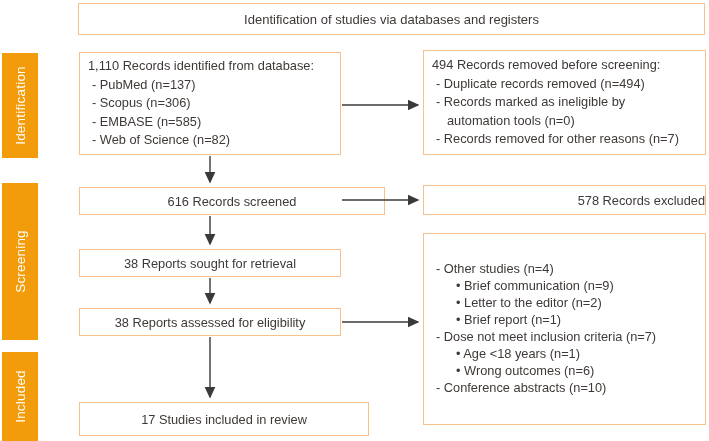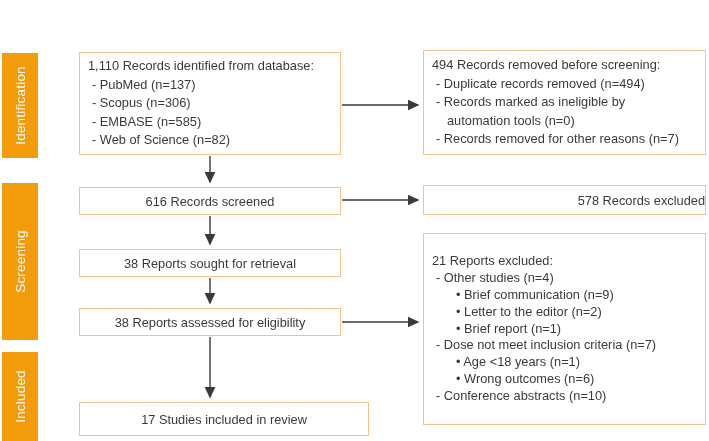--- a/index.html
+++ b/index.html
@@ -47,21 +47,21 @@
     font-size: 13.5px;
     letter-spacing: 0.2px;
   }
   #bar-identification { top: 53px;  height: 105px; }
   #bar-screening      { top: 183px; height: 157px; }
   #bar-included       { top: 352px; height: 89px;  }
 
   #box-header    { left: 78px;  top: 3px;   width: 627px; height: 32px; font-size: 13px; }
   #box-identified{ left: 79px;  top: 52px;  width: 262px; height: 103px; }
   #box-removed   { left: 423px; top: 50px;  width: 283px; height: 105px; }
-  #box-screened  { left: 79px;  top: 187px; width: 262px; height: 28px; }
+  #box-screened  { left: 79px;  top: 187px; width: 306px; height: 28px; }
   #box-excluded  { left: 423px; top: 185px; width: 283px; height: 30px; justify-content: flex-end; }
   #box-sought    { left: 79px;  top: 249px; width: 262px; height: 28px; }
   #box-assessed  { left: 79px;  top: 308px; width: 262px; height: 28px; }
   #box-repexcl   { left: 423px; top: 233px; width: 283px; height: 192px; }
   #box-included  { left: 79px;  top: 402px; width: 290px; height: 34px; }
 
   svg.arrows {
     position: absolute; left: 0; top: 0;
     width: 709px; height: 441px;
     pointer-events: none;
@@ -76,20 +76,23 @@
   <div class="stage-bar" id="bar-identification">
     <span>Identification</span>
   </div>
   <div class="stage-bar" id="bar-screening">
     <span>Screening</span>
   </div>
   <div class="stage-bar" id="bar-included">
     <span>Included</span>
   </div>
 
+  <div class="box center" id="box-header">
+    <span>Identification of studies via databases and registers</span>
+  </div>
 
   <div class="box multiline" id="box-identified">
     <div class="line">1,110 Records identified from database:</div>
     <div class="line ind1">- PubMed (n=137)</div>
     <div class="line ind1">- Scopus (n=306)</div>
     <div class="line ind1">- EMBASE (n=585)</div>
     <div class="line ind1">- Web of Science (n=82)</div>
   </div>
 
   <div class="box multiline" id="box-removed">
@@ -110,21 +113,20 @@
 
   <div class="box center" id="box-sought">
     <span>38 Reports sought for retrieval</span>
   </div>
 
   <div class="box center" id="box-assessed">
     <span>38 Reports assessed for eligibility</span>
   </div>
 
   <div class="box multiline tight" id="box-repexcl">
-    <div class="line">21 Reports excluded:</div>
     <div class="line ind1">- Other studies (n=4)</div>
     <div class="line ind3">• Brief communication (n=9)</div>
     <div class="line ind3">• Letter to the editor (n=2)</div>
     <div class="line ind3">• Brief report (n=1)</div>
     <div class="line ind1">- Dose not meet inclusion criteria (n=7)</div>
     <div class="line ind3">• Age &lt;18 years (n=1)</div>
     <div class="line ind3">• Wrong outcomes (n=6)</div>
     <div class="line ind1">- Conference abstracts (n=10)</div>
   </div>
 

